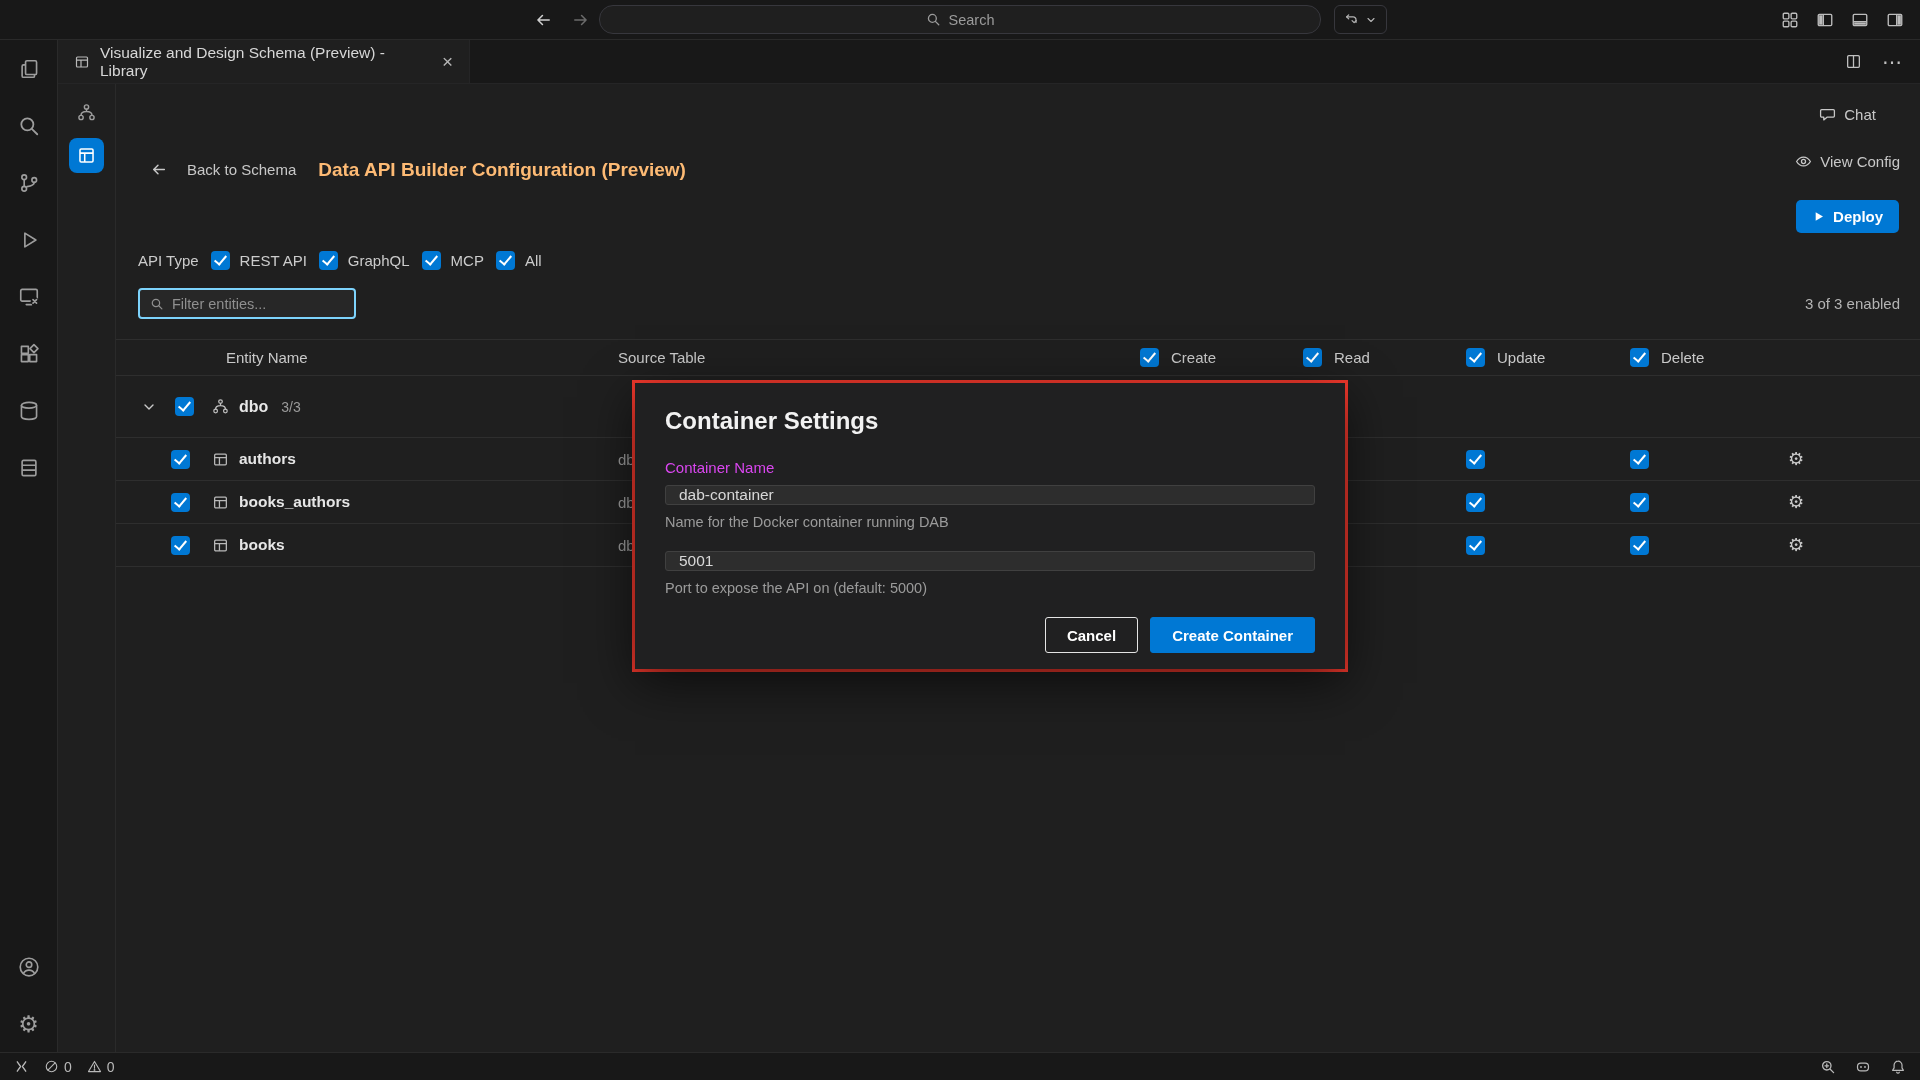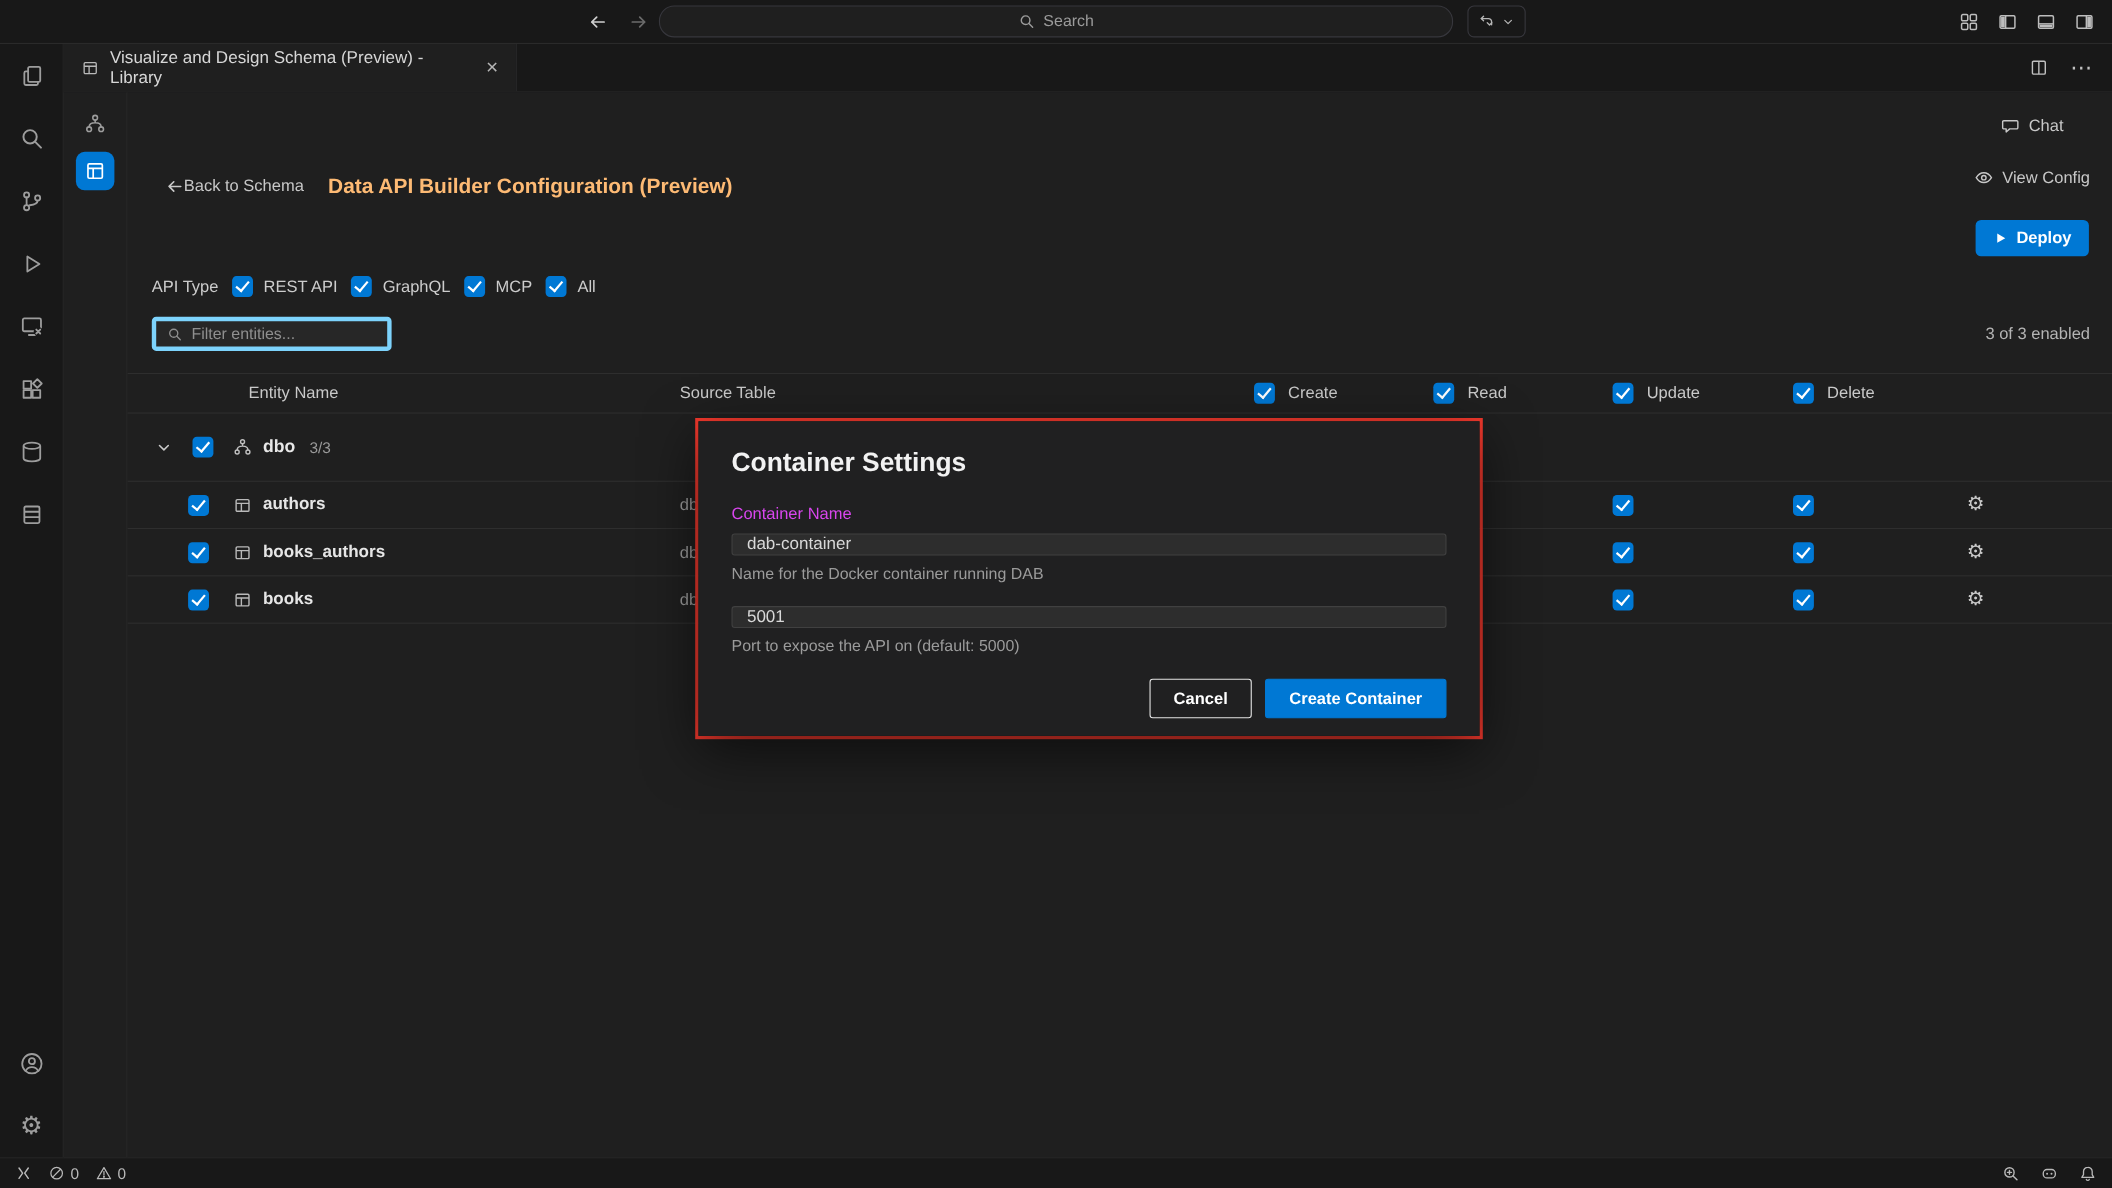--- a/index.html
+++ b/index.html
@@ -40,33 +40,33 @@
 
   .contentrow { flex:1; display:flex; min-height:0; }
   .viewstrip { width:58px; background:#1f1f1f; border-right:1px solid #2a2a2a; display:flex; flex-direction:column; align-items:center; padding-top:10px; gap:8px; }
   .vs-item { width:40px; height:36px; display:flex; align-items:center; justify-content:center; color:#9d9d9d; cursor:pointer; }
   .vs-active { width:35px; height:35px; background:#0078d4; border-radius:8px; color:#fff; display:flex; align-items:center; justify-content:center; cursor:pointer; }
 
   .editor { flex:1; min-width:0; position:relative; background:#1f1f1f; }
 
   
   .pg-toolbar { display:flex; align-items:center; padding:22px 20px 0 34px; }
-  .back-link { display:flex; align-items:center; gap:0; color:#c8c8c8; cursor:pointer; }
+  .back-link { display:flex; align-items:center; gap:20px; color:#c8c8c8; cursor:pointer; }
   .pg-title { margin-left:22px; font-size:19px; font-weight:700; color:#fdba74; }
   .toolbar-right { margin-left:auto; display:flex; align-items:center; gap:30px;flex-direction:column; }
   .tool-btn { display:flex; align-items:center; gap:8px; color:#c8c8c8; cursor:pointer; }
   .deploy-btn { display:flex; align-items:center; gap:8px; background:#0078d4; color:#fff; border-radius:5px; padding:8px 16px; font-weight:600; cursor:pointer; }
 
   
   .api-row { display:flex; align-items:center; margin-top:18px; padding-left:22px; color:#ccc; }
   .api-opt { display:flex; align-items:center; gap:10px; margin-left:12px; }
 
   
   .filter-row { display:flex; align-items:center; margin-top:18px; padding:0 20px 0 22px; }
-  .filter-box { width:218px; height:31px; background:#272727; border:4px solid #7dd3fc; border-radius:4px; display:flex; align-items:center; gap:8px; padding:0 10px; color:#8f8f8f; }
+  .filter-box { width:218px; height:31px; background:#272727; border:2px solid #7dd3fc; border-radius:4px; display:flex; align-items:center; gap:8px; padding:0 10px; color:#8f8f8f; }
   .filter-box input { background:transparent; border:0; outline:0; color:#ccc; font-size:14.5px; width:100%; font-family:inherit; }
   .filter-box input::placeholder { color:#8f8f8f; }
   .filter-summary { margin-left:auto; color:#b4b4b4; }
 
   
   .etable { margin-top:20px; }
   .thead, .trow { display:grid; grid-template-columns:466px 486px 127px 127px 128px 122px 1fr; align-items:center;gap:36px; }
   .thead { height:37px; border-top:1px solid #2e2e2e; border-bottom:1px solid #2e2e2e; color:#c9c9c9; }
   .th-entity { padding-left:110px; }
   .th-perm { display:flex; align-items:center; gap:12px; }

